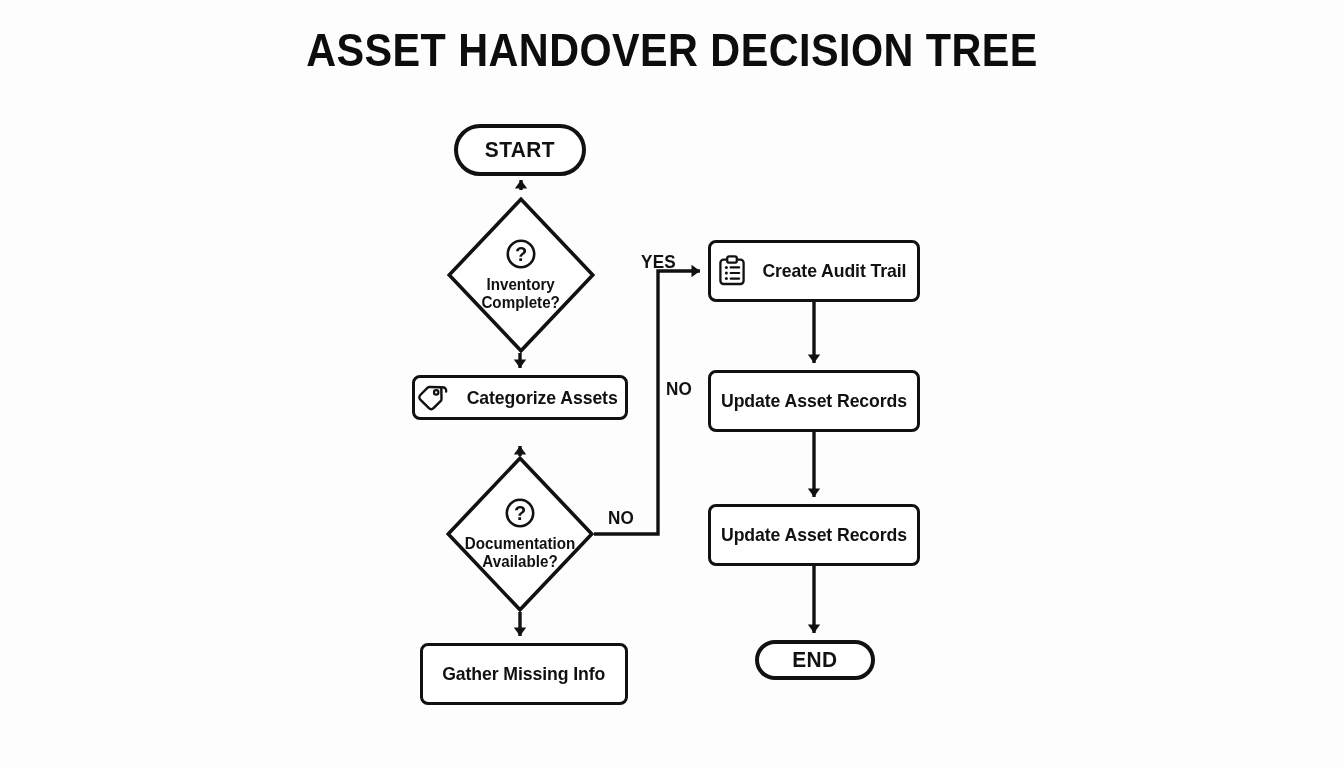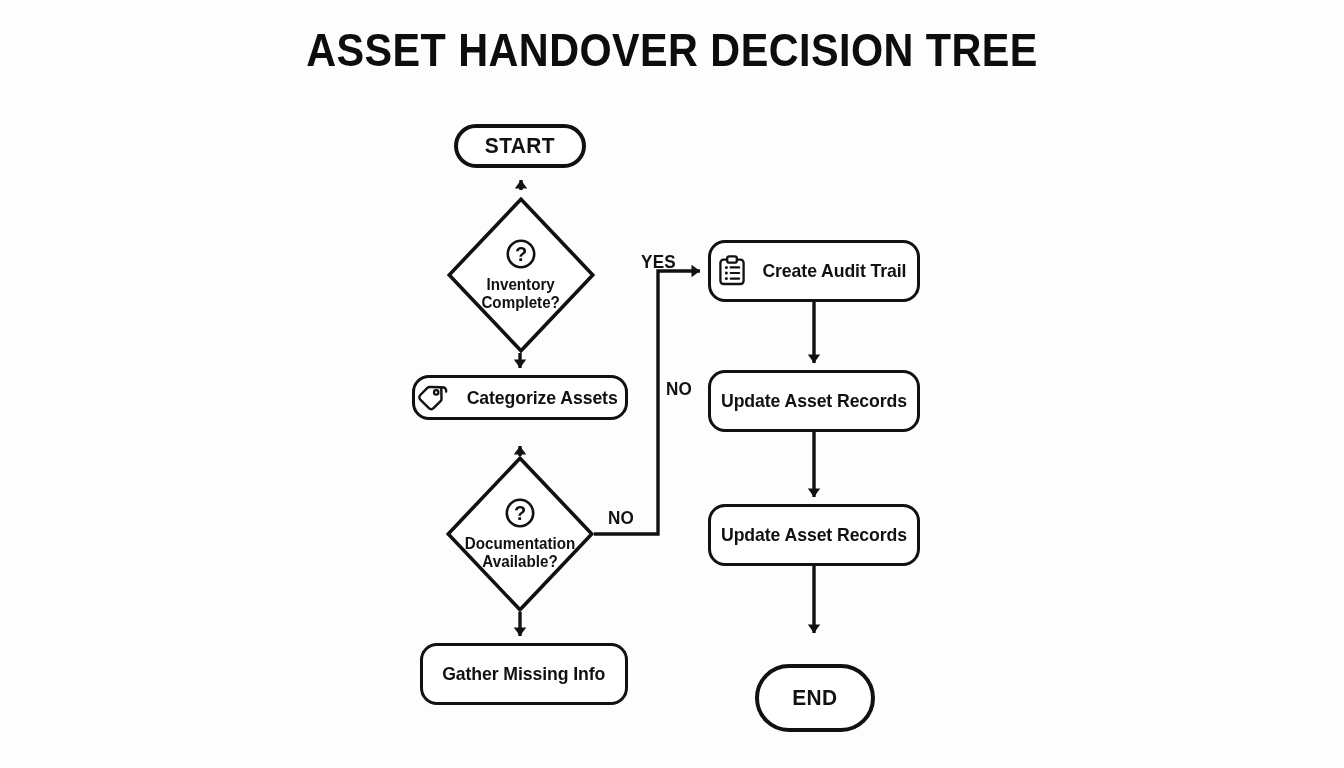--- a/index.html
+++ b/index.html
@@ -47,21 +47,21 @@
     box-sizing: border-box;
     display: flex;
     align-items: center;
     justify-content: center;
     color: #111111;
     font-family: "Liberation Sans", sans-serif;
     font-weight: 700;
   }
   .node.process {
     border: 3.5px solid #111111;
-    border-radius: 17px;
+    border-radius: 8px;
     background: #ffffff;
   }
   .node.terminal {
     border: 4px solid #111111;
     border-radius: 999px;
     background: #ffffff;
   }
   .node-label {
     font-size: 19px;
     letter-spacing: -0.1px;
@@ -148,21 +148,21 @@
       <path d="M 594 534 L 658 534 L 658 285" fill="none" stroke="#111111" stroke-width="3.4" stroke-linecap="butt" stroke-linejoin="miter"></path>
       <path d="M 814 302 L 814 363" fill="none" stroke="#111111" stroke-width="3.4" stroke-linecap="butt" stroke-linejoin="miter"></path>
       <path d="M 807.8 354.5 L 820.2 354.5 L 814 363 Z" fill="#111111"></path>
       <path d="M 814 432 L 814 497" fill="none" stroke="#111111" stroke-width="3.4" stroke-linecap="butt" stroke-linejoin="miter"></path>
       <path d="M 807.8 488.5 L 820.2 488.5 L 814 497 Z" fill="#111111"></path>
       <path d="M 814 566 L 814 633" fill="none" stroke="#111111" stroke-width="3.4" stroke-linecap="butt" stroke-linejoin="miter"></path>
       <path d="M 807.8 624.5 L 820.2 624.5 L 814 633 Z" fill="#111111"></path>
     </svg>
 
   <div id="nodes-layer">
-      <div class="node terminal" style="left: 454px; top: 124px; width: 132px; height: 44px;">
+      <div class="node terminal" style="left: 454px; top: 124px; width: 132px; height: 52px;">
         <span class="node-label">START</span>
       </div>
       <div class="decision" style="left: 447px; top: 197px; width: 148px; height: 156px;">
         <svg class="diamond-shape" width="148" height="156" viewBox="0 0 148 156">
           <polygon points="74,2.2 145.8,78 74,153.8 2.2,78" fill="#ffffff" stroke="#111111" stroke-width="3.6" stroke-linejoin="miter"></polygon>
         </svg>
         <div class="decision-inner">
           <span class="q-icon"><svg width="32" height="32" viewBox="0 0 32 32">
               <circle cx="16" cy="16" r="13.2" fill="none" stroke="#111111" stroke-width="2.6"></circle>
               <text x="16" y="23.4" text-anchor="middle" font-family="&quot;Liberation Sans&quot;, sans-serif" font-size="20" font-weight="700" fill="#111111">?</text>
@@ -215,21 +215,21 @@
           </svg>
         </span>
         <span class="node-label">Create Audit Trail</span>
       </div>
       <div class="node process" style="left: 708px; top: 370px; width: 212px; height: 62px;">
         <span class="node-label">Update Asset Records</span>
       </div>
       <div class="node process" style="left: 708px; top: 504px; width: 212px; height: 62px;">
         <span class="node-label">Update Asset Records</span>
       </div>
-      <div class="node terminal" style="left: 755px; top: 640px; width: 120px; height: 68px; margin-top: 24px;">
+      <div class="node terminal" style="left: 755px; top: 640px; width: 120px; height: 40px;">
         <span class="node-label">END</span>
       </div>
     </div>
 
   <div id="branch-labels-layer">
       <div class="branch-label" style="left: 641px; top: 251px;">YES</div>
       <div class="branch-label" style="left: 666px; top: 378px;">NO</div>
       <div class="branch-label" style="left: 608px; top: 507px;">NO</div>
     </div>
 

